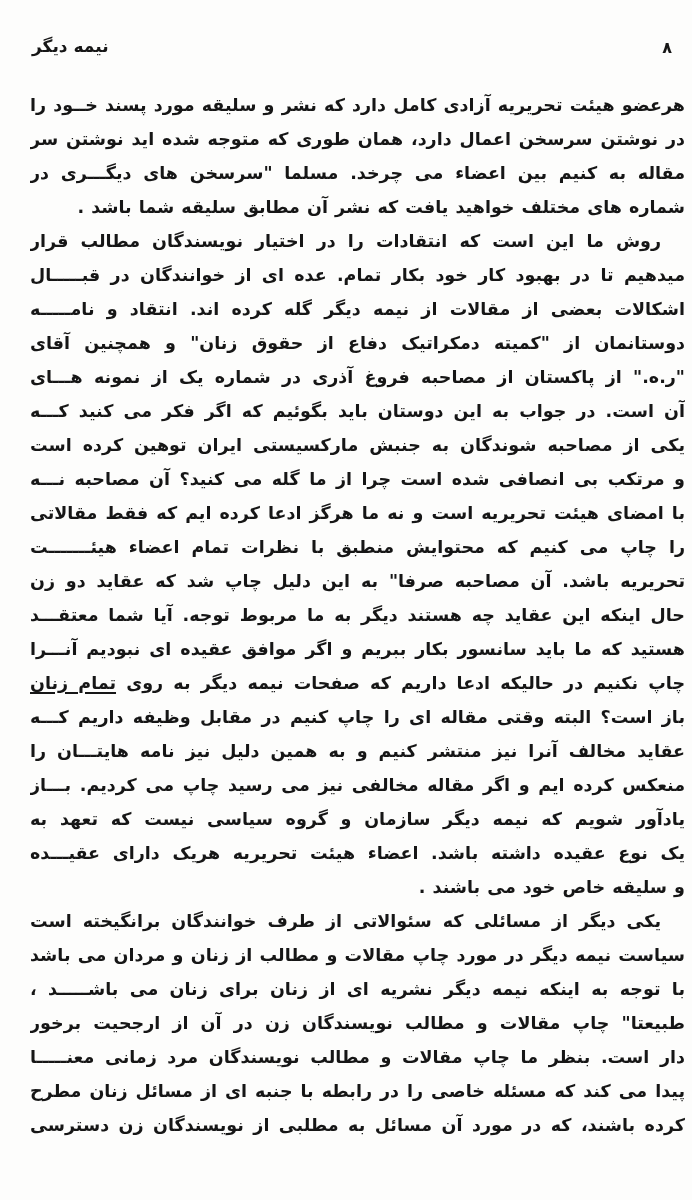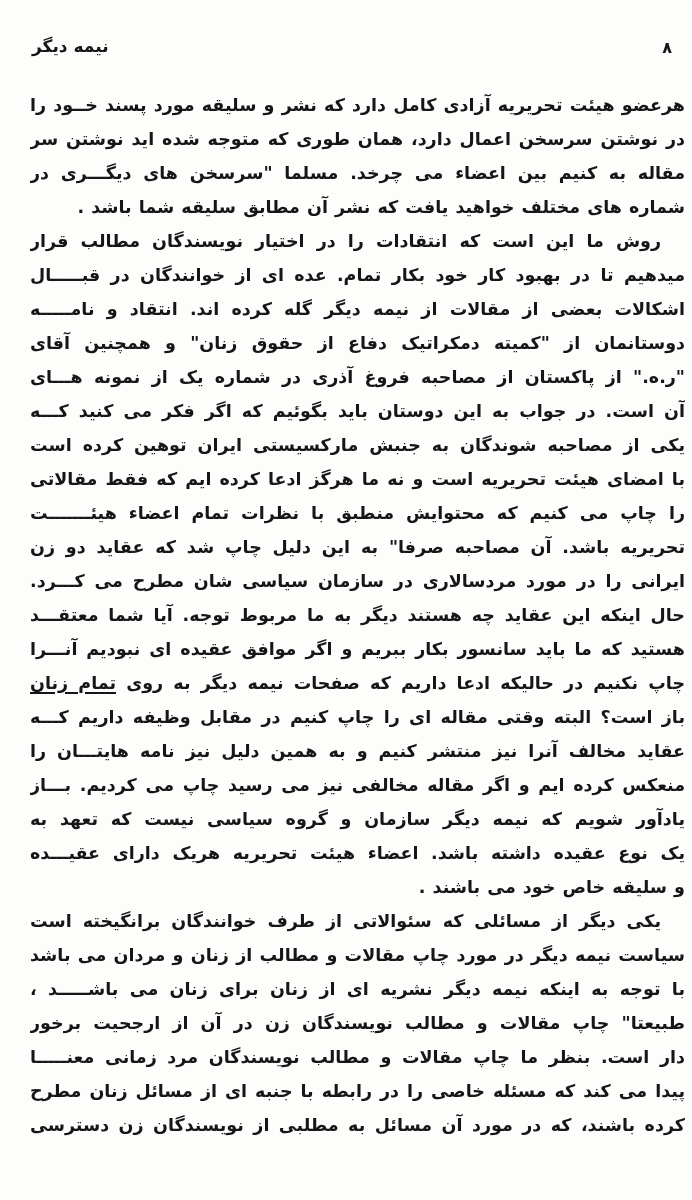--- a/index.html
+++ b/index.html
@@ -82,24 +82,24 @@
       <div class="line"><span>در نوشتن سرسخن اعمال دارد، همان طوری که متوجه شده اید نوشتن سر</span></div>
       <div class="line"><span>مقاله به کنیم بین اعضاء می چرخد. مسلما "سرسخن های دیگـــری در</span></div>
       <div class="line last"><span>شماره های مختلف خواهید یافت که نشر آن مطابق سلیقه شما باشد .</span></div>
       <div class="line indent"><span>روش ما این است که انتقادات را در اختیار نویسندگان مطالب قرار</span></div>
       <div class="line"><span>میدهیم تا در بهبود کار خود بکار تمام. عده ای از خوانندگان در قبـــــال</span></div>
       <div class="line"><span>اشکالات بعضی از مقالات از نیمه دیگر گله کرده اند. انتقاد و نامـــــه</span></div>
       <div class="line"><span>دوستانمان از "کمیته دمکراتیک دفاع از حقوق زنان" و همچنین آقای</span></div>
       <div class="line"><span>"ر.ه." از پاکستان از مصاحبه فروغ آذری در شماره یک از نمونه هـــای</span></div>
       <div class="line"><span>آن است. در جواب به این دوستان باید بگوئیم که اگر فکر می کنید کـــه</span></div>
       <div class="line"><span>یکی از مصاحبه شوندگان به جنبش مارکسیستی ایران توهین کرده است</span></div>
+      <div class="line"><span>و مرتکب بی انصافی شده است چرا از ما گله می کنید؟ آن مصاحبه نـــه</span></div>
       <div class="line"><span>با امضای هیئت تحریریه است و نه ما هرگز ادعا کرده ایم که فقط مقالاتی</span></div>
       <div class="line"><span>را چاپ می کنیم که محتوایش منطبق با نظرات تمام اعضاء هیئـــــــت</span></div>
       <div class="line"><span>تحریریه باشد. آن مصاحبه صرفا" به این دلیل چاپ شد که عقاید دو زن</span></div>
-      <div class="line"><span>ایرانی را در مورد مردسالاری در سازمان سیاسی شان مطرح می کـــرد.</span></div>
       <div class="line"><span>حال اینکه این عقاید چه هستند دیگر به ما مربوط توجه. آیا شما معتقـــد</span></div>
       <div class="line"><span>هستید که ما باید سانسور بکار ببریم و اگر موافق عقیده ای نبودیم آنـــرا</span></div>
       <div class="line"><span>چاپ نکنیم در حالیکه ادعا داریم که صفحات نیمه دیگر به روی</span> <span class="u">تمام زنان</span></div>
       <div class="line"><span>باز است؟ البته وقتی مقاله ای را چاپ کنیم در مقابل وظیفه داریم کـــه</span></div>
       <div class="line"><span>عقاید مخالف آنرا نیز منتشر کنیم و به همین دلیل نیز نامه هایتـــان را</span></div>
       <div class="line"><span>منعکس کرده ایم و اگر مقاله مخالفی نیز می رسید چاپ می کردیم. بـــاز</span></div>
       <div class="line"><span>یادآور شویم که نیمه دیگر سازمان و گروه سیاسی نیست که تعهد به انعکاس</span></div>
       <div class="line"><span>یک نوع عقیده داشته باشد. اعضاء هیئت تحریریه هریک دارای عقیـــده</span></div>
       <div class="line last"><span>و سلیقه خاص خود می باشند .</span></div>
       <div class="line indent"><span>یکی دیگر از مسائلی که سئوالاتی از طرف خوانندگان برانگیخته است</span></div>

